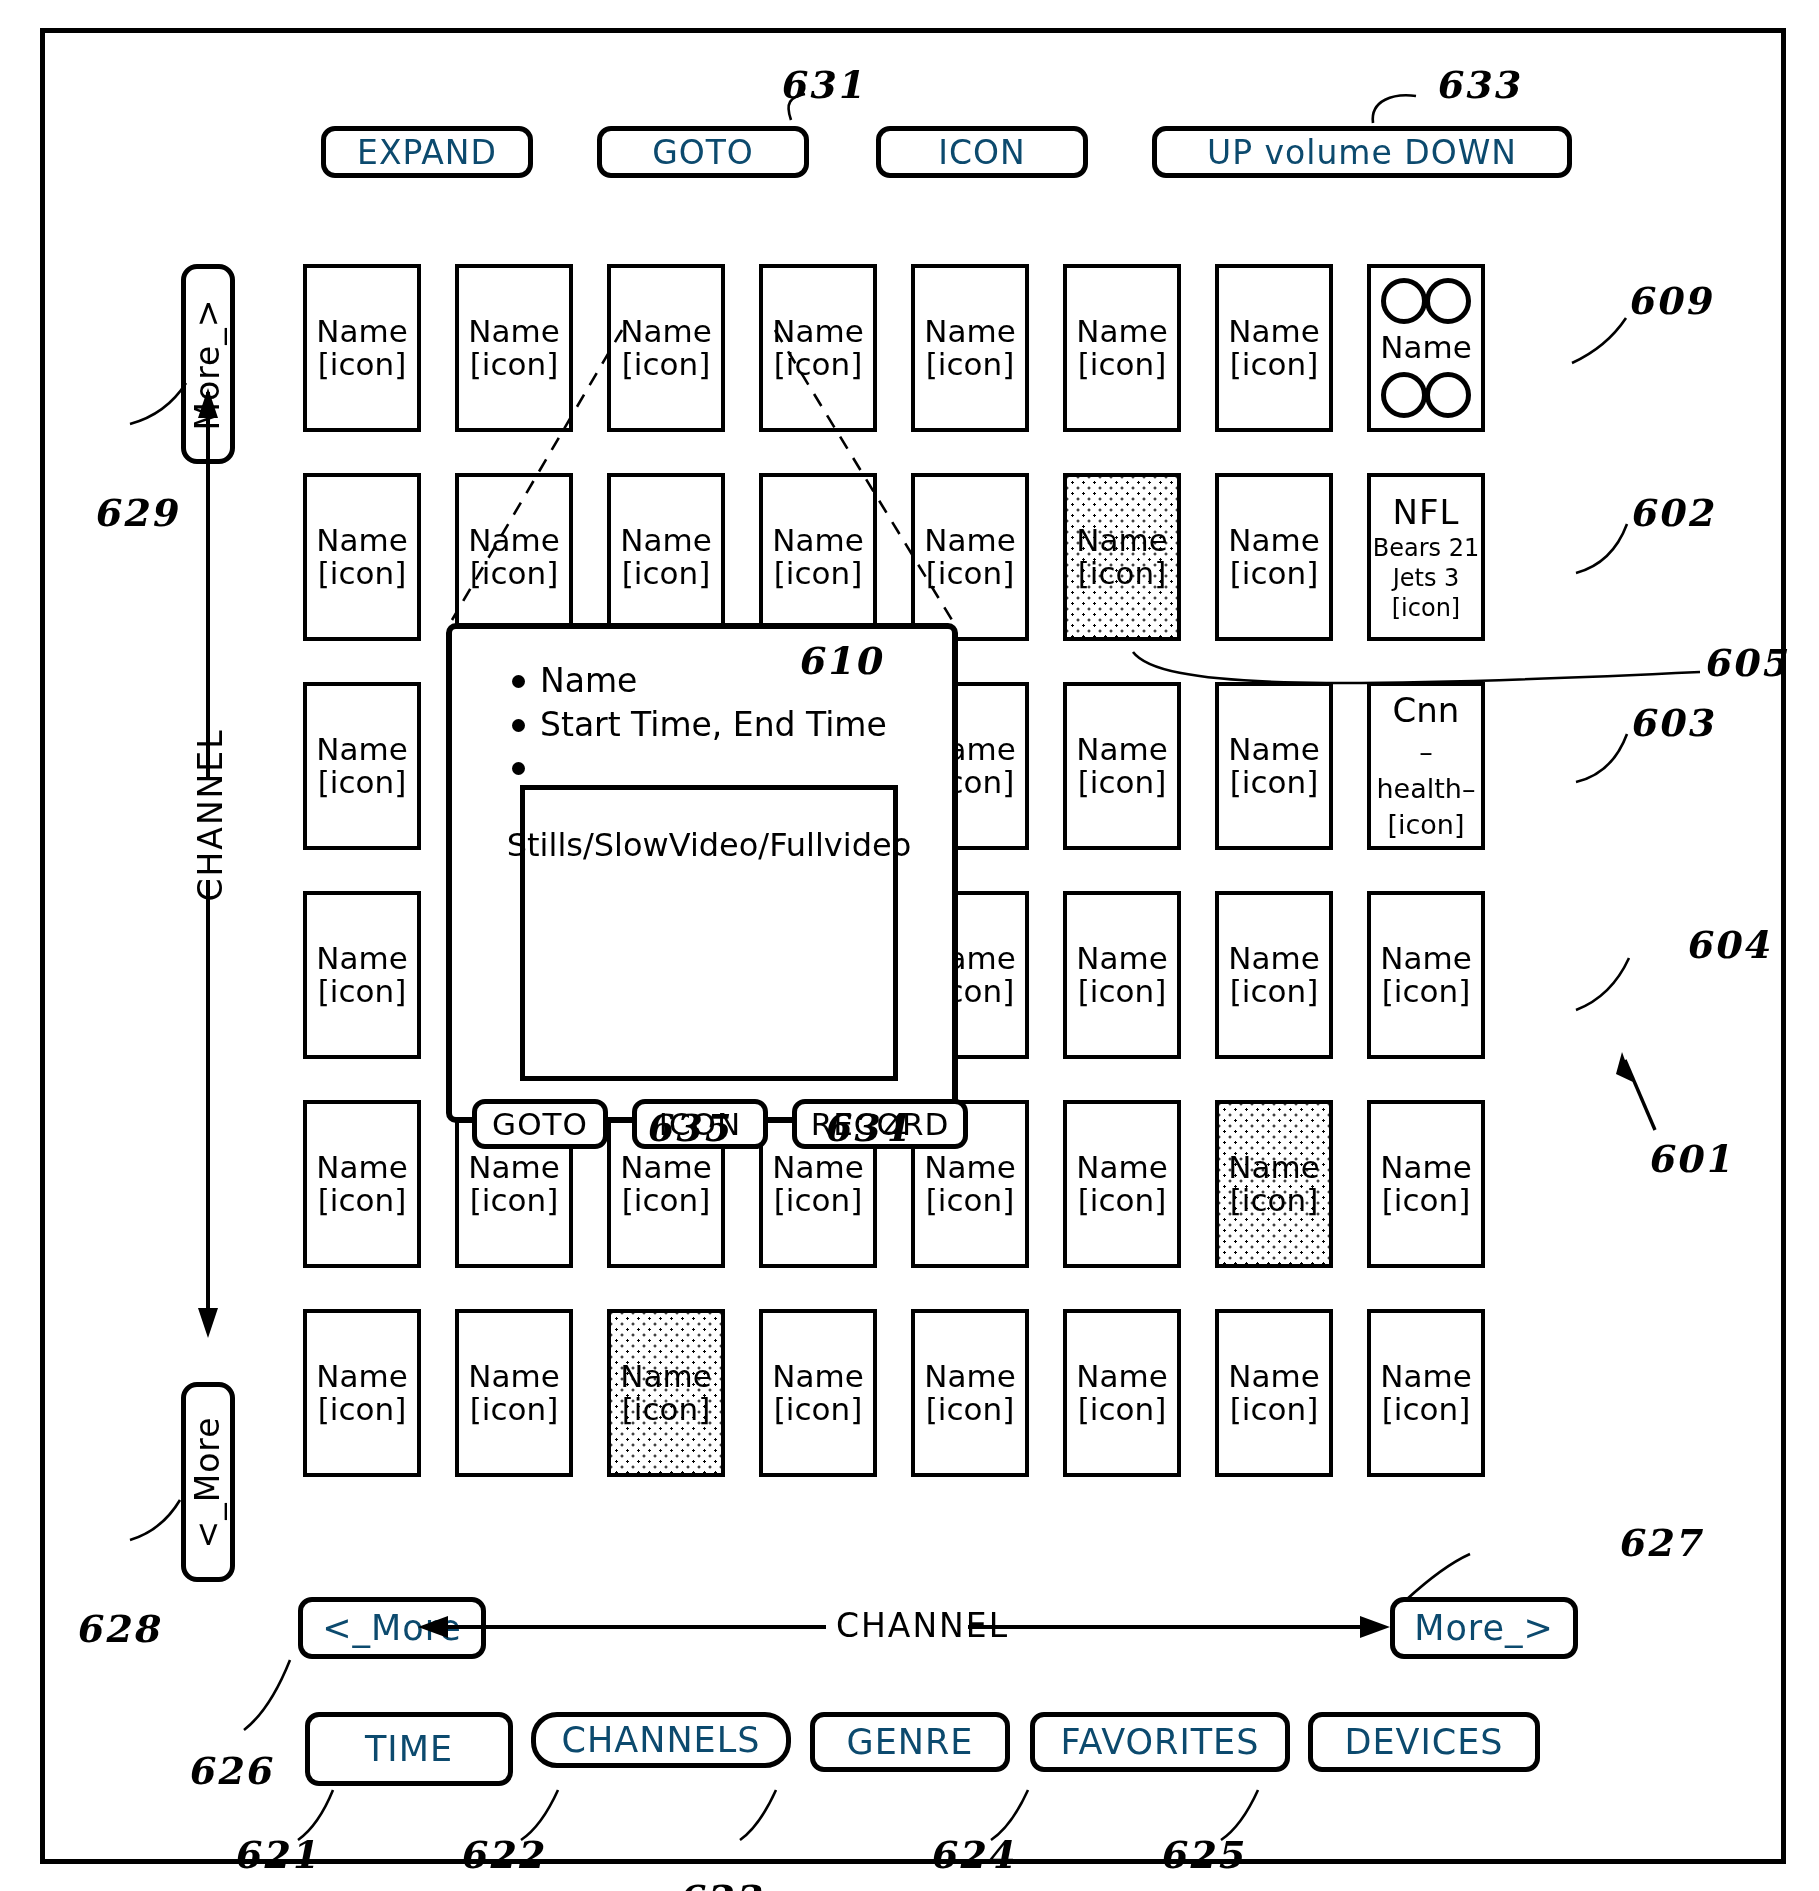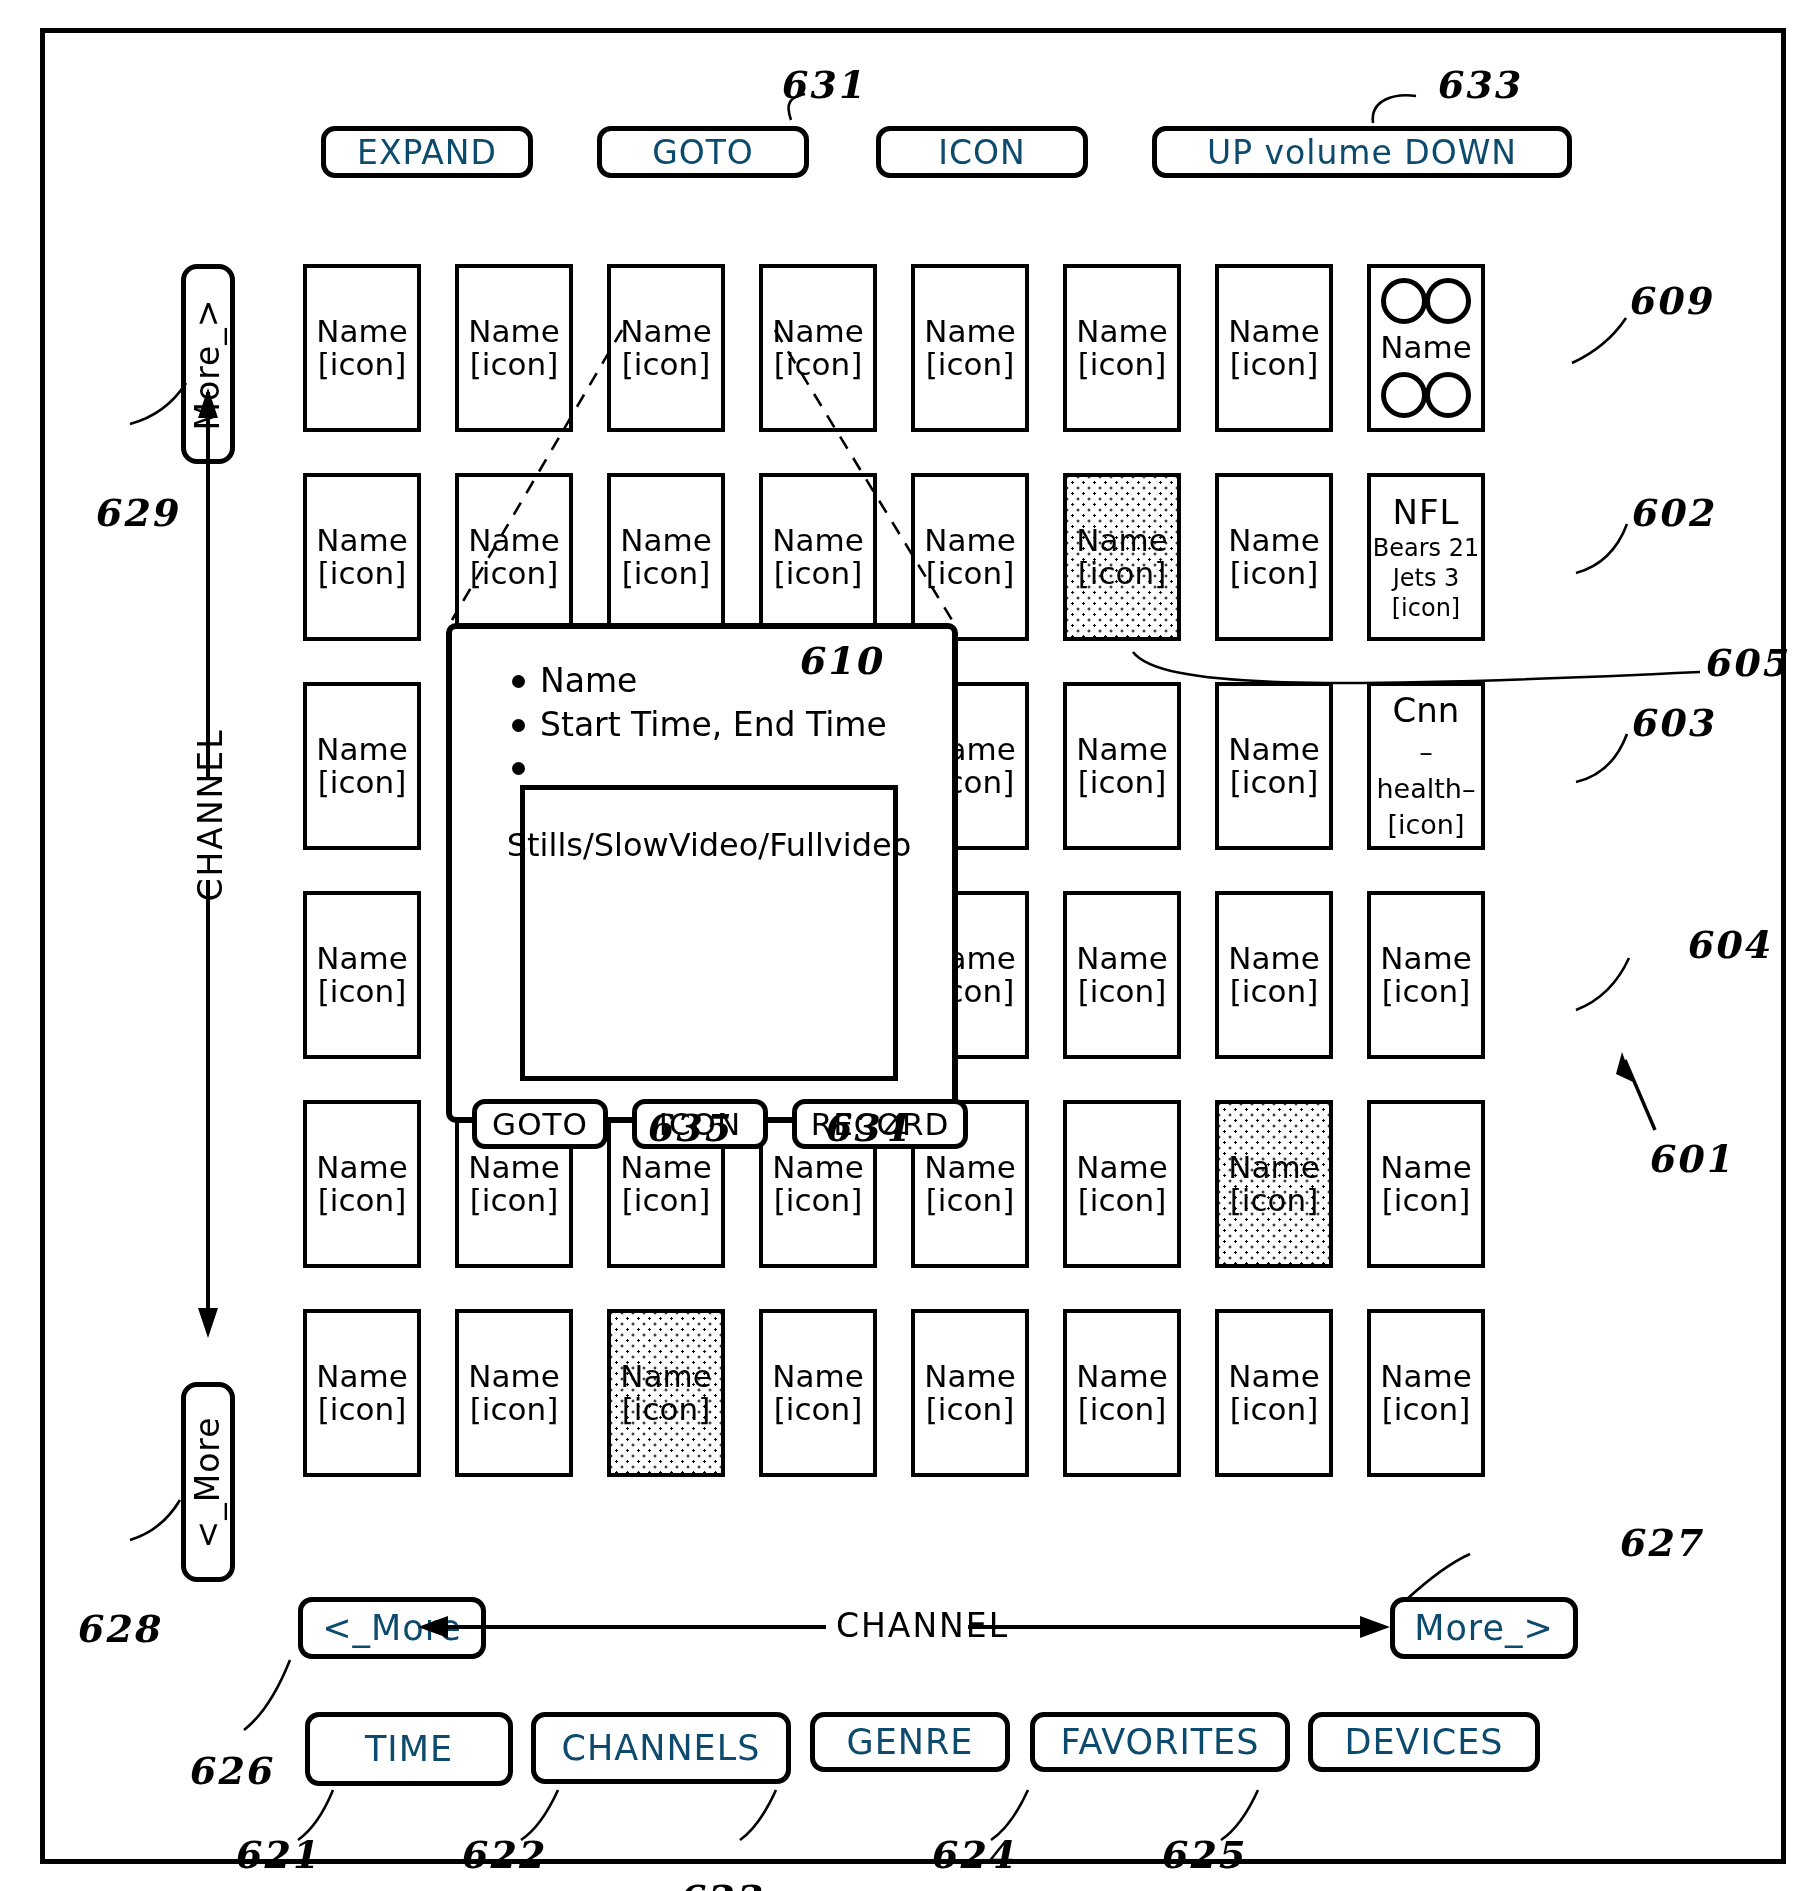--- a/index.html
+++ b/index.html
@@ -490,21 +490,21 @@
   <div class="ref" style="left:782px; top:1105px; z-index:70;margin-left:44px;">634</div>
 
   <div class="pill" style="left:298px; top:1597px; width:188px; height:62px; font-size:35px;">&lt;_More</div>
   <div class="axis-label" style="left:826px; top:1606px;">CHANNEL</div>
   <div class="pill" style="left:1390px; top:1597px; width:188px; height:62px; font-size:35px;">More_&gt;</div>
 
   <div class="ref" style="left:190px; top:1748px;">626</div>
   <div class="ref" style="left:1620px; top:1520px;">627</div>
 
   <div class="pill" style="left:305px; top:1712px; width:208px; height:74px; font-size:35px;">TIME</div>
-  <div class="pill" style="left:531px; top:1712px; width:260px; height:72px; font-size:35px;">CHANNELS</div>
+  <div class="pill" style="left:531px; top:1712px; width:260px; height:56px; font-size:35px;border-radius:26px;">CHANNELS</div>
   <div class="pill" style="left:810px; top:1712px; width:200px; height:60px; font-size:35px;">GENRE</div>
   <div class="pill" style="left:1030px; top:1712px; width:260px; height:60px; font-size:35px;">FAVORITES</div>
   <div class="pill" style="left:1308px; top:1712px; width:232px; height:60px; font-size:35px;">DEVICES</div>
 
   <div class="ref" style="left:236px; top:1832px;">621</div>
   <div class="ref" style="left:462px; top:1832px;">622</div>
   <div class="ref" style="left:680px; top:1832px;margin-top:44px;">623</div>
   <div class="ref" style="left:932px; top:1832px;">624</div>
   <div class="ref" style="left:1162px; top:1832px;">625</div>
 

